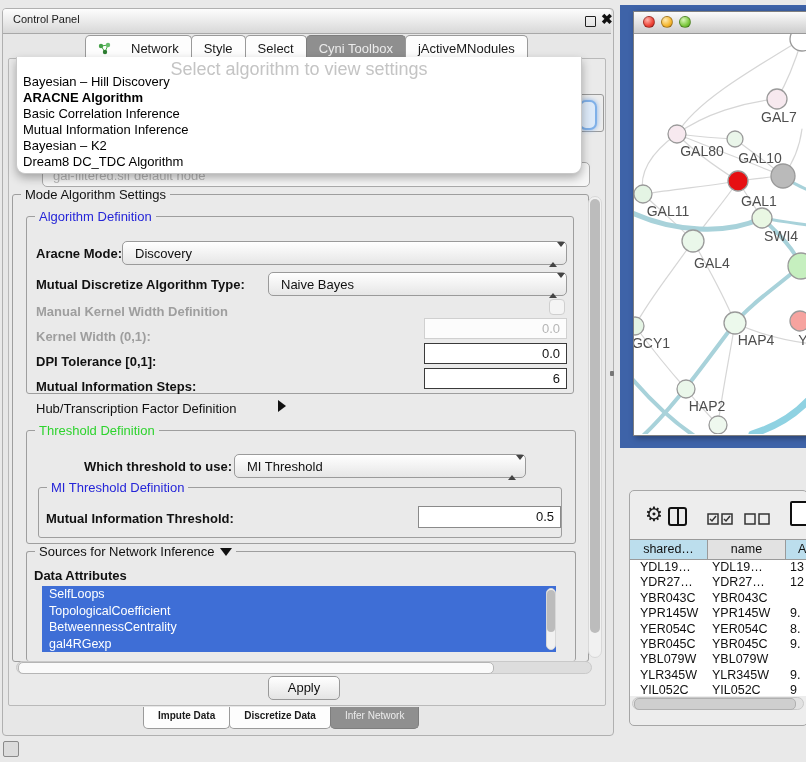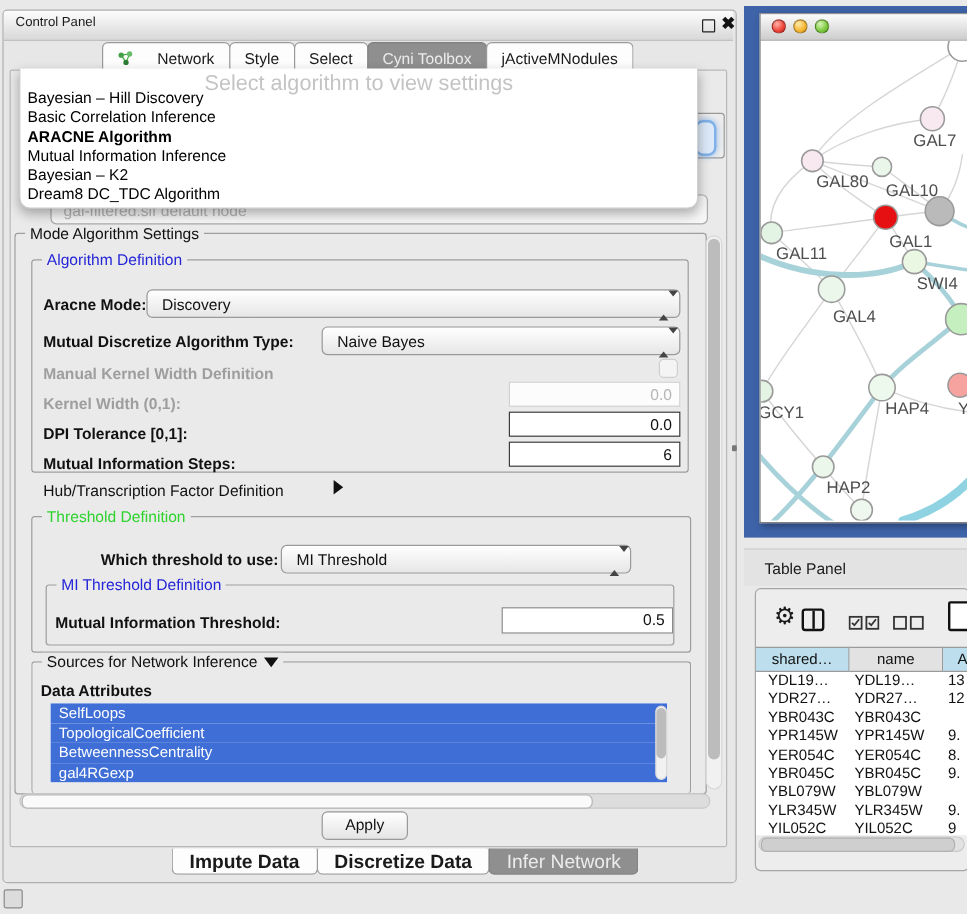--- a/index.html
+++ b/index.html
@@ -45,21 +45,21 @@
   .chk{width:14px;height:14px;border:1px solid #cfcfcf;border-radius:4px;background:#f4f4f4;}
   .tri-right{width:0;height:0;border-top:6px solid transparent;border-bottom:6px solid transparent;border-left:8px solid #111;}
   .tri-down{display:inline-block;width:0;height:0;border-left:6px solid transparent;border-right:6px solid transparent;border-top:8px solid #111;vertical-align:middle;margin-left:5px;}
   .attr-list{background:#fff;overflow:hidden;}
   .attr-item{height:16.5px;line-height:16.5px;background:var(--selection-blue,#3e6ed6);color:#fff;font-size:12.5px;padding-left:7px;}
   .sb-track-v{background:#f1f1f1;border:1px solid #d8d8d8;border-radius:7px;box-sizing:border-box;}
   .sb-thumb{background:#bcbcbc;border-radius:5px;}
   .hscroll{background:#dddddd;border:1px solid #c9c9c9;border-radius:7px;box-sizing:border-box;}
   .hthumb{background:#fafafa;border:1px solid #b5b5b5;border-radius:5px;}
   .btn{border:1px solid #999;border-radius:5px;background:linear-gradient(#ffffff,#e4e4e4);font-size:13px;color:#111;text-align:center;line-height:21px;}
-  .btab{border:1px solid #9a9a9a;border-top:none;border-radius:0 0 5px 5px;background:#fdfdfd;color:#1a1a1a;font-size:16px;font-weight:bold;padding:3px 14px 16px 14px;margin-left:-1px;white-space:nowrap;}
+  .btab{border:1px solid #9a9a9a;border-top:none;border-radius:0 0 5px 5px;background:#fdfdfd;color:#1a1a1a;font-size:10px;font-weight:bold;padding:3px 14px 16px 14px;margin-left:-1px;white-space:nowrap;}
   .btab.sel{background:var(--selected-tab-gray,#8f8f8f);color:#ececec;border-color:#7e7e7e;font-weight:normal;}
   .btabs{left:144px;top:707px;display:flex;height:22px;}
   .mini-ico{left:3px;top:741px;width:14px;height:14px;border:1.5px solid #8a8a8a;border-radius:2px;background:#dcdcdc;}
   .pane-dot{left:610px;top:371px;width:4px;height:5px;background:#777;border-radius:1px;}
   
   .desktop{left:620px;top:5px;width:186px;height:443px;background:var(--desktop-blue,#3e63a8);}
   .net-frame{left:633px;top:11px;width:173px;height:423px;border:1px solid #808080;background:#fff;box-shadow:2px 2px 6px rgba(0,0,0,.35);box-sizing:content-box;}
   .net-titlebar{position:absolute;left:0;top:0;width:100%;height:21px;background:linear-gradient(#fbfbfb,#cdcdcd);border-bottom:1px solid #9a9a9a;}
   .light{position:absolute;top:4px;width:12px;height:12px;border-radius:50%;border:1px solid rgba(0,0,0,.3);box-sizing:border-box;}
   .light.red{left:9px;background:radial-gradient(circle at 35% 30%,#ffb3ab,#ee4437 60%,#b22);}
@@ -263,23 +263,20 @@
           <text x="147" y="207" text-anchor="middle" font-size="14" fill="#4e4e4e" font-family="&quot;Liberation Sans&quot;, sans-serif">SWI4</text>
           <text x="78" y="234" text-anchor="middle" font-size="14" fill="#4e4e4e" font-family="&quot;Liberation Sans&quot;, sans-serif">GAL4</text>
           <text x="17" y="314" text-anchor="middle" font-size="14" fill="#4e4e4e" font-family="&quot;Liberation Sans&quot;, sans-serif">GCY1</text>
           <text x="122" y="311" text-anchor="middle" font-size="14" fill="#4e4e4e" font-family="&quot;Liberation Sans&quot;, sans-serif">HAP4</text>
           <text x="169" y="311" text-anchor="middle" font-size="14" fill="#4e4e4e" font-family="&quot;Liberation Sans&quot;, sans-serif">Y</text>
           <text x="73" y="377" text-anchor="middle" font-size="14" fill="#4e4e4e" font-family="&quot;Liberation Sans&quot;, sans-serif">HAP2</text>
         </svg>
     </div>
   </div>
 
-  <div class="abs tp-titlebar">
-    <span class="tp-title">Table Panel</span>
-  </div>
   <div class="abs tp-outer"></div>
 
   <span class="abs gear" style="left:645px;top:504px;">⚙</span>
   <div class="abs split-ico" style="left:668px;top:507px;">
       <div></div>
     </div>
   <svg class="abs" style="left:707px;top:513px;" width="26" height="12">
     <rect x="1" y="1" width="10" height="10" fill="none" stroke="#333" stroke-width="1.5"></rect>
     <path d="M3,6 L5,8 L9,3" stroke="#333" stroke-width="1.5" fill="none"></path>
     <rect x="15" y="1" width="10" height="10" fill="none" stroke="#333" stroke-width="1.5"></rect>
@@ -343,20 +340,20 @@
         <div class="td3">9</div>
       </div>
     </div>
   <div class="abs hscroll" style="left:632px;top:697px;width:172px;height:13px;background:#e2e2e2;"></div>
   <div class="abs hthumb" style="left:634px;top:698px;width:160px;height:10px;background:#cfcfcf;border-color:#b0b0b0;"></div>
 
 <div class="abs dd">
       <div class="dd-ph">Select algorithm to view settings</div>
       <div class="dd-items">
         <div class="dd-item">Bayesian – Hill Discovery</div>
+        <div class="dd-item bold">ARACNE Algorithm</div>
         <div class="dd-item">Basic Correlation Inference</div>
-        <div class="dd-item bold">ARACNE Algorithm</div>
         <div class="dd-item">Mutual Information Inference</div>
         <div class="dd-item">Bayesian – K2</div>
         <div class="dd-item">Dream8 DC_TDC Algorithm</div>
       </div>
     </div>
   </div>
 
 </body></html>

